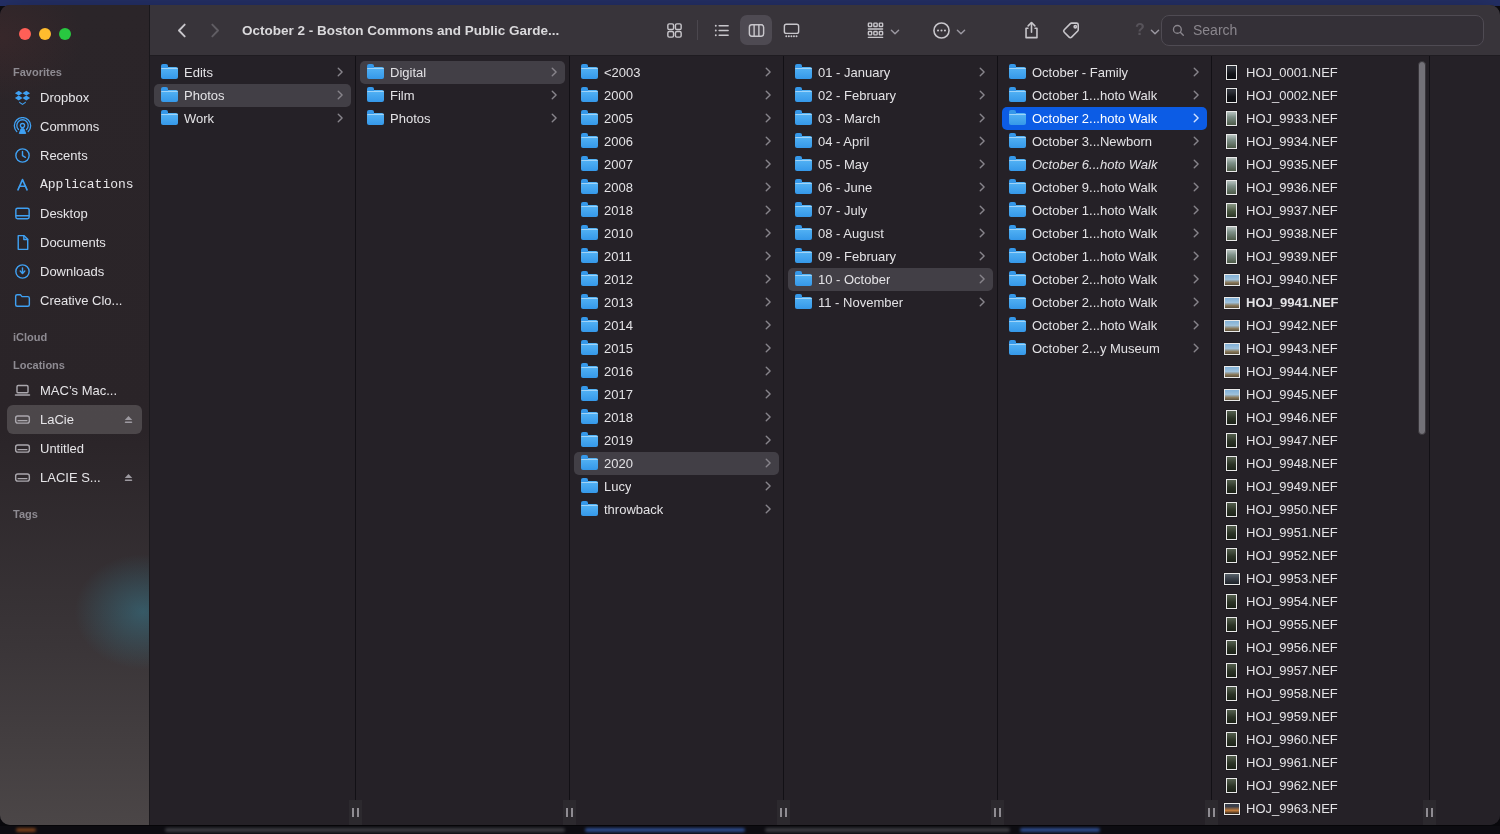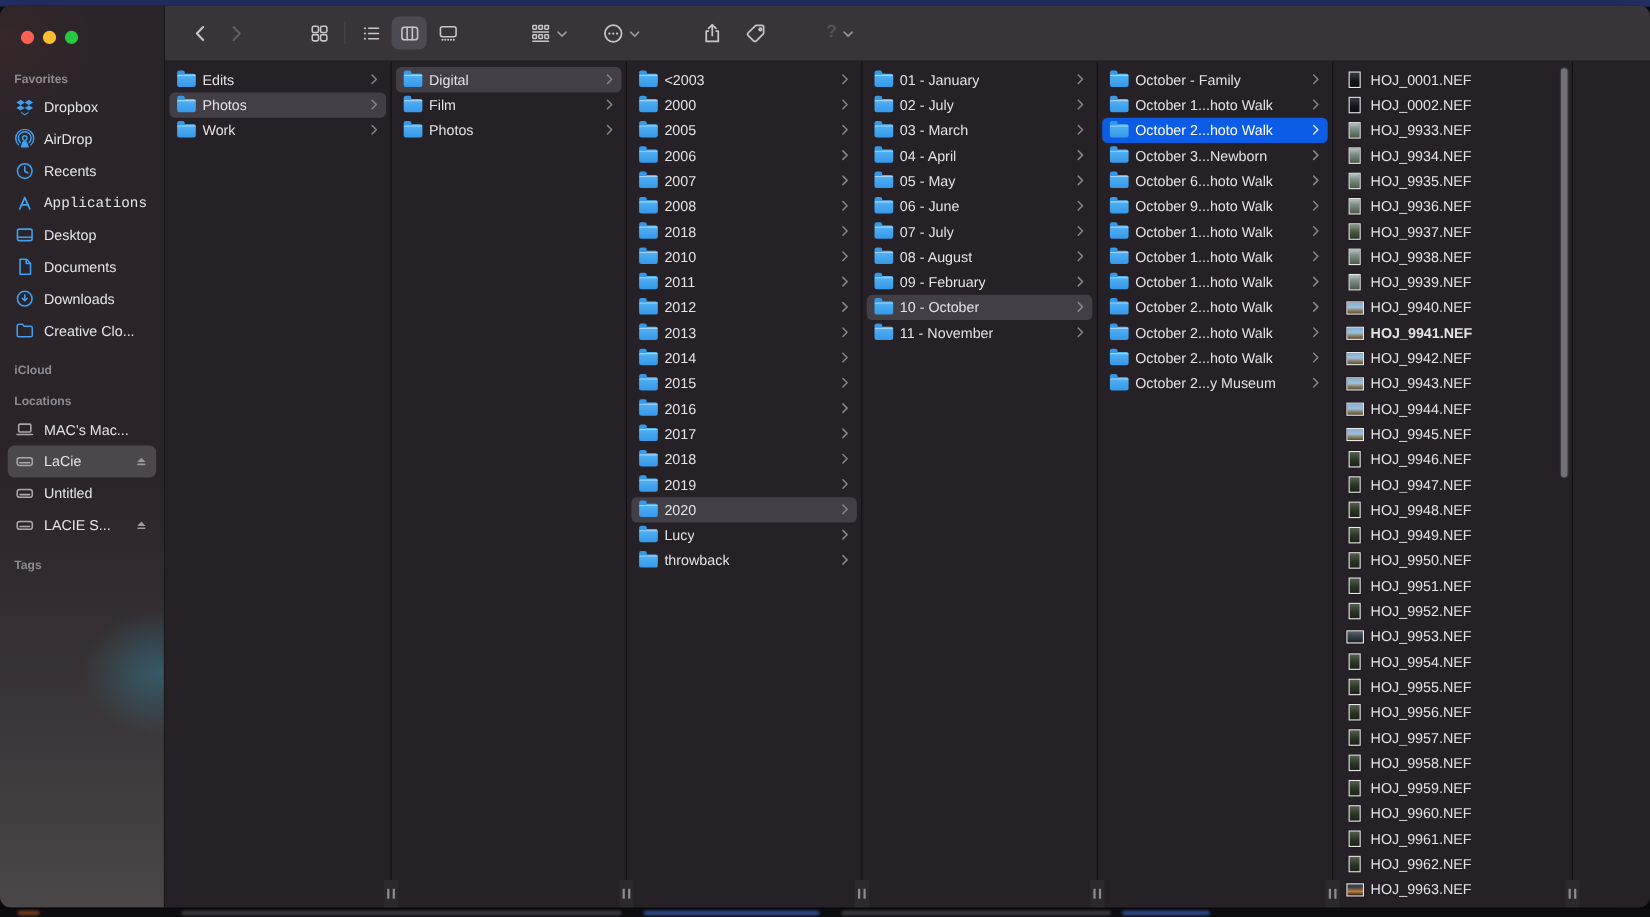--- a/index.html
+++ b/index.html
@@ -131,21 +131,21 @@
         </div>
         <div class="side-row">
           <span class="side-ic tint-blue">
             <svg viewBox="0 0 20 20" fill="none" stroke="currentColor" stroke-width="1.4" stroke-linecap="round" stroke-linejoin="round">
               <circle cx="10" cy="9" r="2.2"></circle>
               <path d="M5.8 13.2a6 6 0 1 1 8.4 0"></path>
               <path d="M4 15.4a8.6 8.6 0 1 1 12 0"></path>
               <path d="M8.4 12.6 6.6 17.4h6.8l-1.8-4.8z" fill="currentColor" stroke-width="1"></path>
             </svg>
           </span>
-          <span style="white-space: nowrap; overflow: hidden;">AirDrop</span>
+          <span style="white-space: nowrap; overflow: hidden;">Commons</span>
         </div>
         <div class="side-row">
           <span class="side-ic tint-blue">
             <svg viewBox="0 0 20 20" fill="none" stroke="currentColor" stroke-width="1.5" stroke-linecap="round" stroke-linejoin="round">
               <circle cx="10" cy="10" r="7"></circle>
               <path d="M10 5.8v4.4l3 1.7"></path>
             </svg>
           </span>
           <span style="white-space: nowrap; overflow: hidden;">Recents</span>
         </div>
@@ -250,20 +250,21 @@
       <span class="tbtn nav-back">
           <svg viewBox="0 0 20 20" fill="none" stroke="currentColor" stroke-width="2" stroke-linecap="round" stroke-linejoin="round">
             <path d="M12.3 3.8 6.3 10l6 6.2"></path>
           </svg>
         </span>
       <span class="tbtn dim">
           <svg viewBox="0 0 20 20" fill="none" stroke="currentColor" stroke-width="2" stroke-linecap="round" stroke-linejoin="round">
             <path d="M7.7 3.8 13.7 10l-6 6.2"></path>
           </svg>
         </span>
+      <div class="win-title">October 2 - Boston Commons and Public Garde...</div>
 
       <div style="display:flex;align-items:center;margin-left:44px;gap:3px;">
         <span class="tbtn">
             <svg viewBox="0 0 20 20" fill="none" stroke="currentColor" stroke-width="1.5" stroke-linecap="round" stroke-linejoin="round">
               <rect x="3" y="3" width="6" height="6" rx="1.5"></rect>
               <rect x="11" y="3" width="6" height="6" rx="1.5"></rect>
               <rect x="3" y="11" width="6" height="6" rx="1.5"></rect>
               <rect x="11" y="11" width="6" height="6" rx="1.5"></rect>
             </svg>
           </span>
@@ -334,20 +335,29 @@
             <path d="M3.1 9.3 8.9 3.5c.3-.3.8-.5 1.2-.5h4.7c.9 0 1.6.7 1.6 1.6v4.7c0 .4-.2.9-.5 1.2l-5.8 5.8c-.7.7-1.7.7-2.4 0L3.1 11.7c-.7-.7-.7-1.7 0-2.4z"></path>
             <circle cx="13.6" cy="6.4" r="1.1"></circle>
           </svg>
         </span>
 
       <span class="qmark" style="margin-left:42px">?</span>
       <span class="chev-down"><svg viewBox="0 0 20 20" fill="none" stroke="currentColor" stroke-width="2.4" stroke-linecap="round" stroke-linejoin="round">
             <path d="M4 7l6 6 6-6"></path>
           </svg></span>
 
+      <div class="search">
+        <span style="display:flex">
+            <svg viewBox="0 0 20 20" fill="none" stroke="currentColor" stroke-width="1.8" stroke-linecap="round" stroke-linejoin="round">
+              <circle cx="8.5" cy="8.5" r="5.2"></circle>
+              <path d="M12.4 12.4 16.4 16.4"></path>
+            </svg>
+          </span>
+        <input placeholder="Search" style="">
+      </div>
     </div>
 
     <div class="content" id="columns">
         <div class="col" style="width: 205px;">
           <div class="row">
             <span class="folder"></span>
             <span style="white-space: nowrap; overflow: hidden;">Edits</span>
             <span class="chev"><svg viewBox="0 0 20 20" fill="none" stroke="currentColor" stroke-width="2" stroke-linecap="round" stroke-linejoin="round">
                 <path d="M7.5 4.5 13 10l-5.5 5.5"></path>
               </svg></span>
@@ -553,21 +563,21 @@
         <div class="col" style="width: 213px;">
           <div class="row">
             <span class="folder"></span>
             <span style="white-space: nowrap; overflow: hidden;">01 - January</span>
             <span class="chev"><svg viewBox="0 0 20 20" fill="none" stroke="currentColor" stroke-width="2" stroke-linecap="round" stroke-linejoin="round">
                 <path d="M7.5 4.5 13 10l-5.5 5.5"></path>
               </svg></span>
           </div>
           <div class="row">
             <span class="folder"></span>
-            <span style="white-space: nowrap; overflow: hidden;">02 - July</span>
+            <span style="white-space: nowrap; overflow: hidden;">02 - February</span>
             <span class="chev"><svg viewBox="0 0 20 20" fill="none" stroke="currentColor" stroke-width="2" stroke-linecap="round" stroke-linejoin="round">
                 <path d="M7.5 4.5 13 10l-5.5 5.5"></path>
               </svg></span>
           </div>
           <div class="row">
             <span class="folder"></span>
             <span style="white-space: nowrap; overflow: hidden;">03 - March</span>
             <span class="chev"><svg viewBox="0 0 20 20" fill="none" stroke="currentColor" stroke-width="2" stroke-linecap="round" stroke-linejoin="round">
                 <path d="M7.5 4.5 13 10l-5.5 5.5"></path>
               </svg></span>
@@ -659,21 +669,21 @@
           </div>
           <div class="row">
             <span class="folder"></span>
             <span style="white-space: nowrap; overflow: hidden;">October 3...Newborn</span>
             <span class="chev"><svg viewBox="0 0 20 20" fill="none" stroke="currentColor" stroke-width="2" stroke-linecap="round" stroke-linejoin="round">
                 <path d="M7.5 4.5 13 10l-5.5 5.5"></path>
               </svg></span>
           </div>
           <div class="row">
             <span class="folder"></span>
-            <span style="white-space: nowrap; overflow: hidden;">October 6...hoto Walk</span>
+            <span style="white-space: nowrap; overflow: hidden; font-style: italic;">October 6...hoto Walk</span>
             <span class="chev"><svg viewBox="0 0 20 20" fill="none" stroke="currentColor" stroke-width="2" stroke-linecap="round" stroke-linejoin="round">
                 <path d="M7.5 4.5 13 10l-5.5 5.5"></path>
               </svg></span>
           </div>
           <div class="row">
             <span class="folder"></span>
             <span style="white-space: nowrap; overflow: hidden;">October 9...hoto Walk</span>
             <span class="chev"><svg viewBox="0 0 20 20" fill="none" stroke="currentColor" stroke-width="2" stroke-linecap="round" stroke-linejoin="round">
                 <path d="M7.5 4.5 13 10l-5.5 5.5"></path>
               </svg></span>

